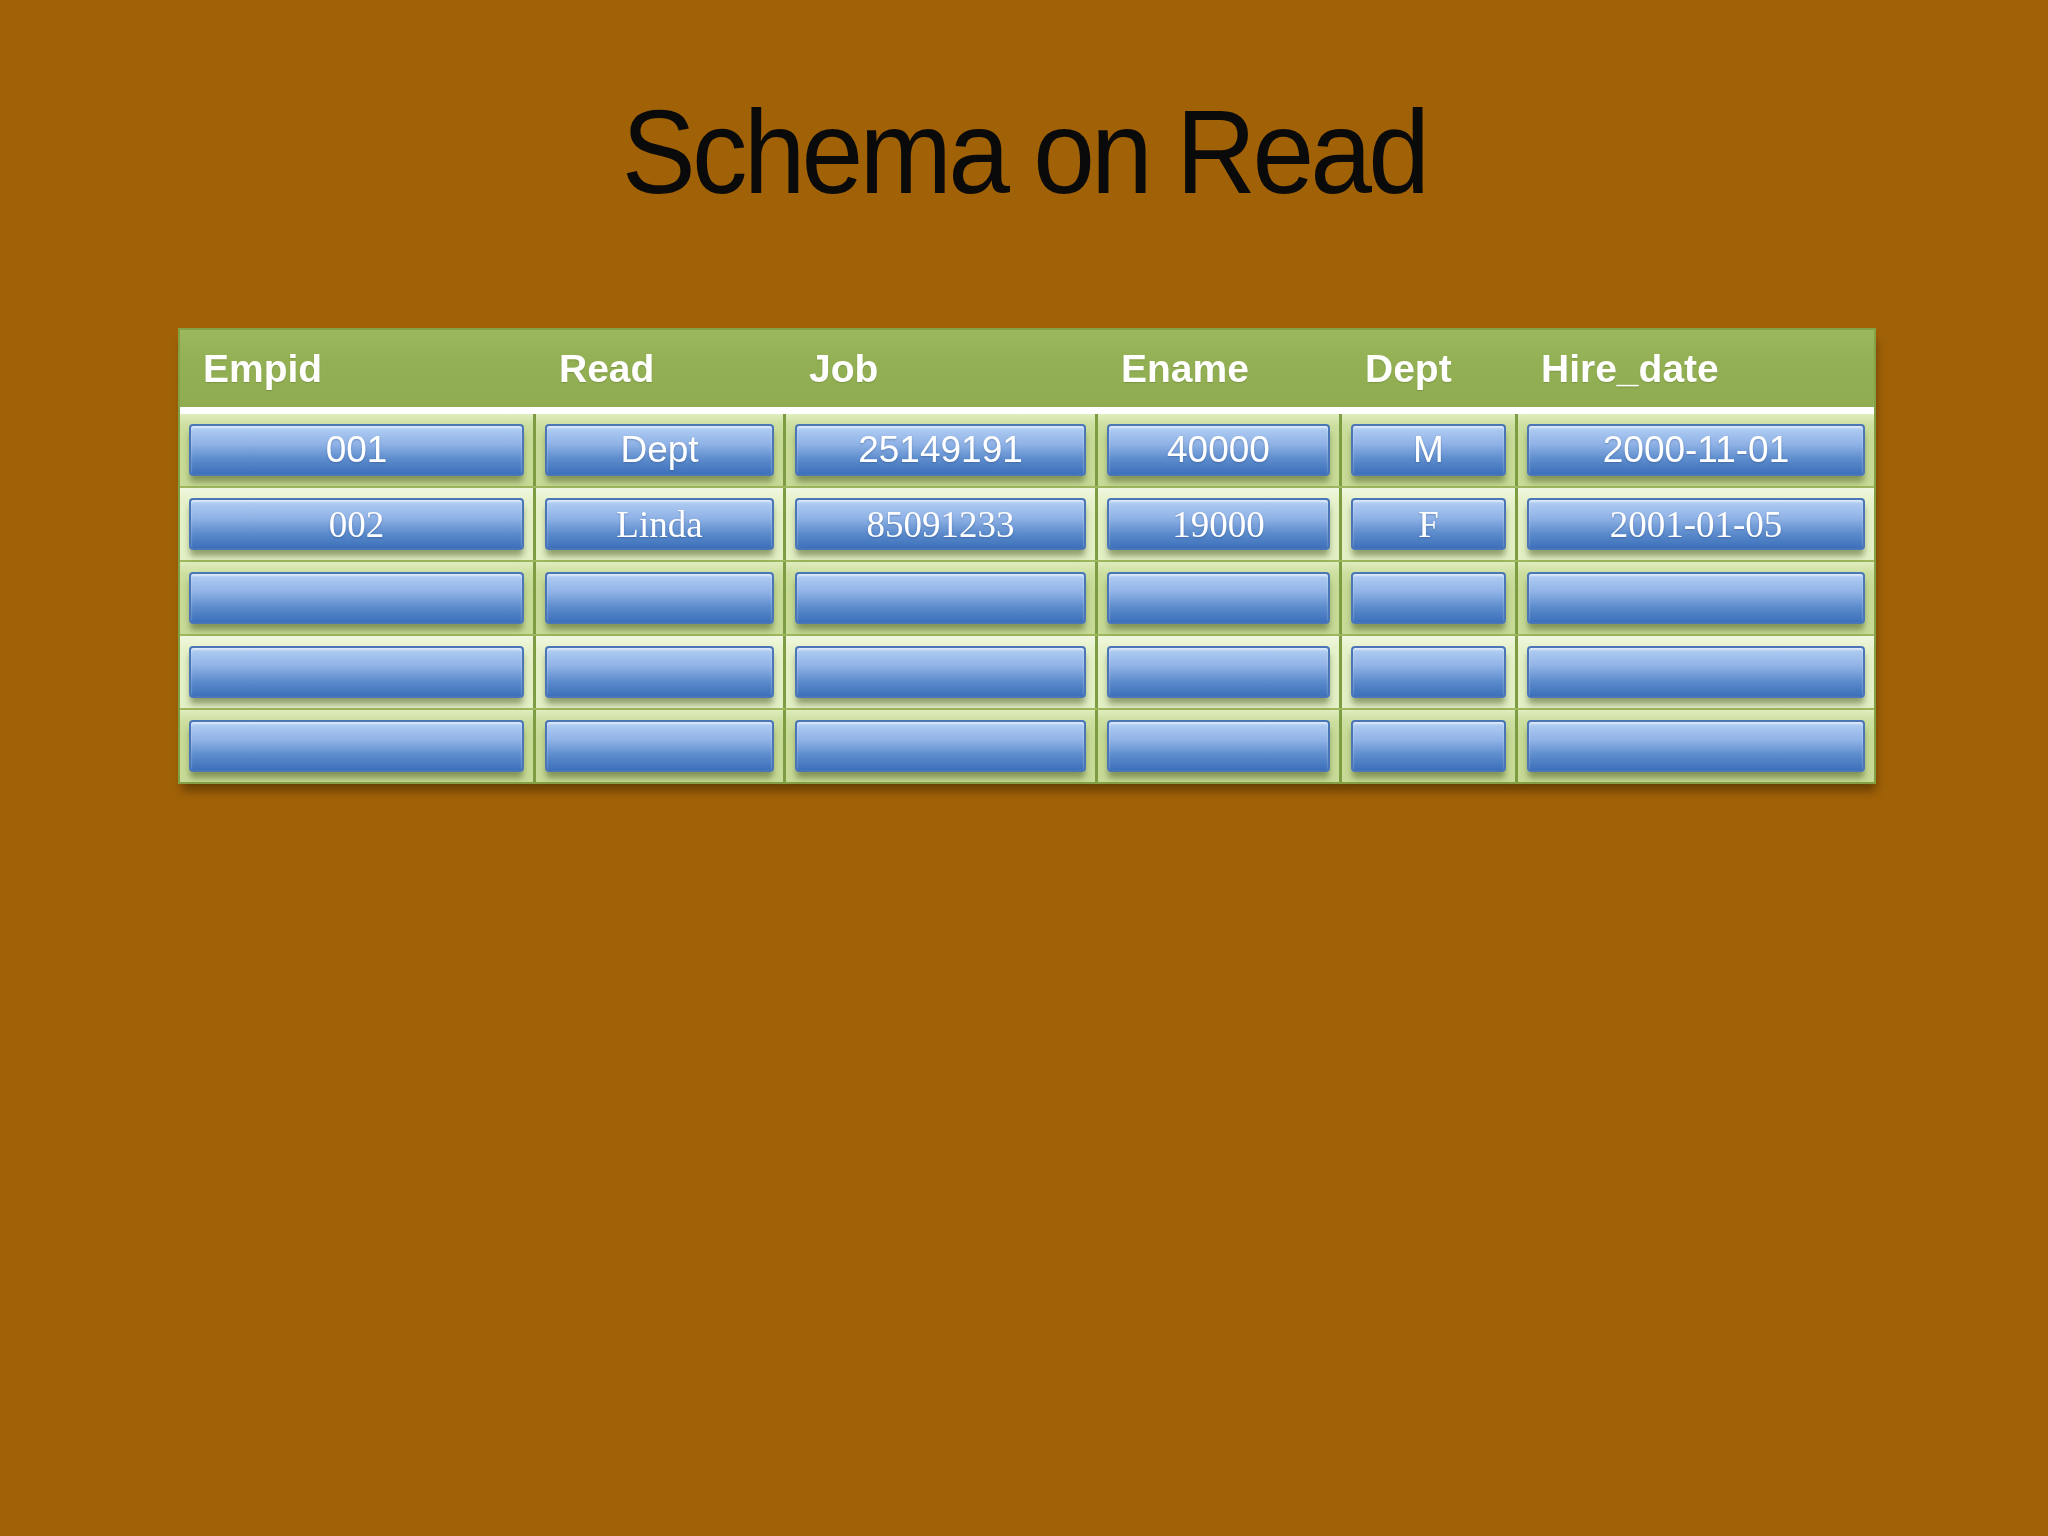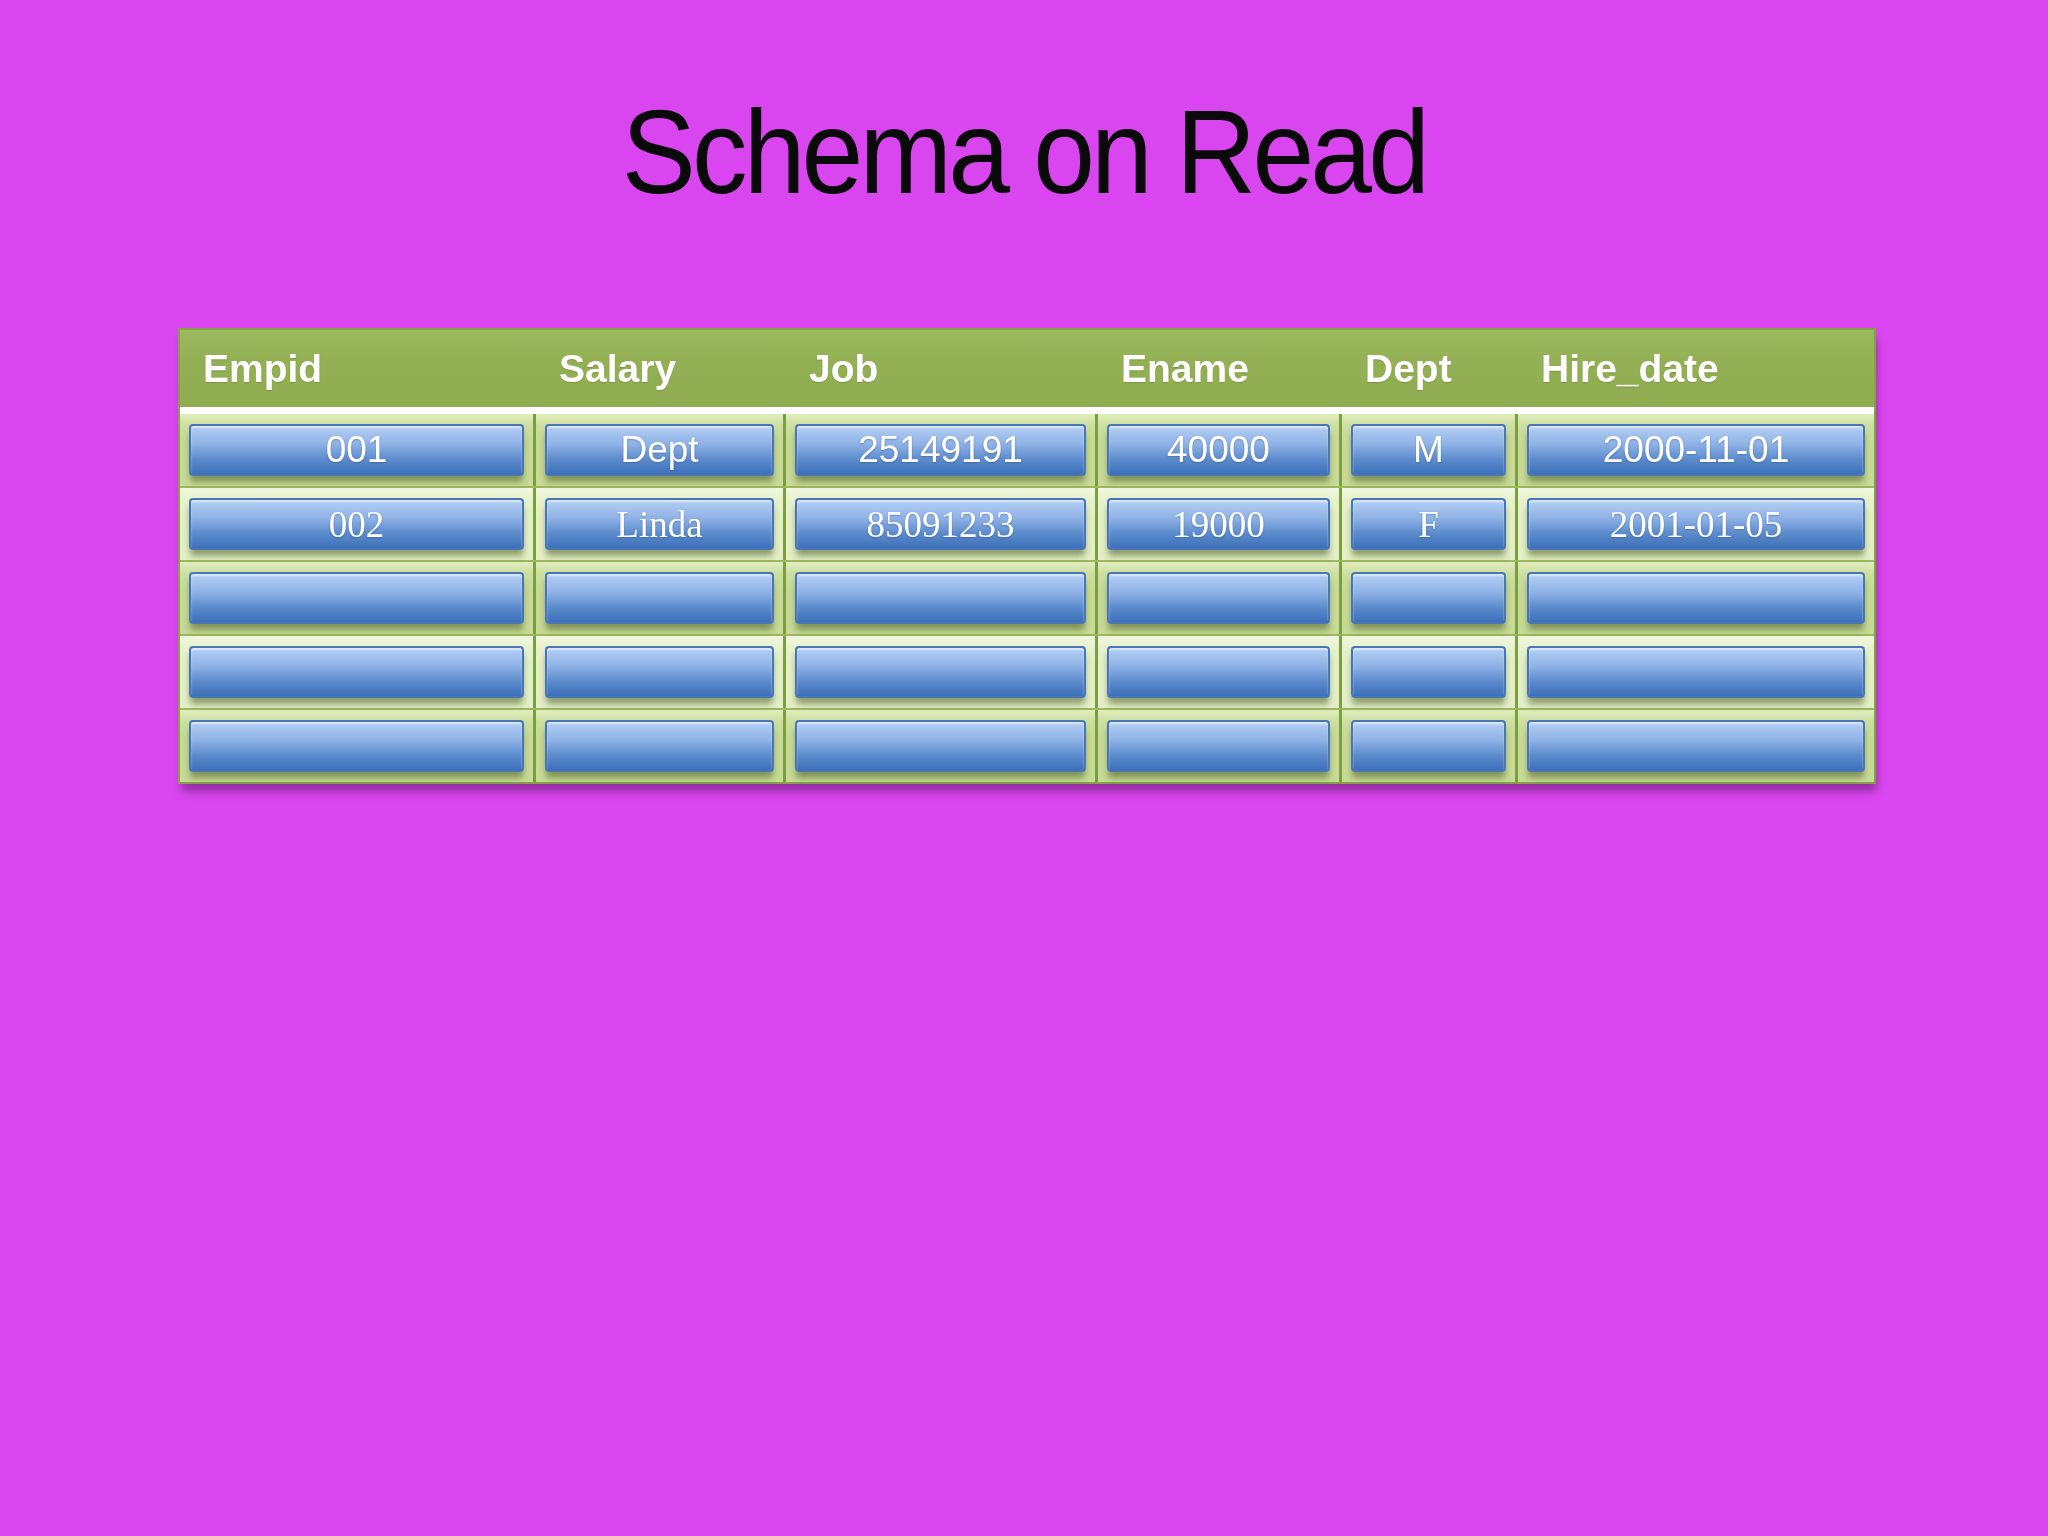--- a/index.html
+++ b/index.html
@@ -5,21 +5,21 @@
   html, body {
     margin: 0;
     padding: 0;
     background: #ffffff;
     font-family: "Liberation Sans", sans-serif;
   }
   .slide {
     position: relative;
     width: 2048px;
     height: 1536px;
-    background: #d946ef;
+    background: #a16207;
     overflow: hidden;
   }
   .title {
     position: absolute;
     top: 84px;
     left: 0;
     width: 100%;
     margin: 0;
     text-align: center;
     font-size: 118px;
@@ -103,21 +103,21 @@
 <body>
 
 <div class="slide">
 
   <h1 class="title">Schema on Read</h1>
 
   <div class="emp-table">
 
     <div class="grid-row thead">
       <div class="th">Empid</div>
-      <div class="th">Salary</div>
+      <div class="th">Read</div>
       <div class="th">Job</div>
       <div class="th">Ename</div>
       <div class="th">Dept</div>
       <div class="th">Hire_date</div>
     </div>
 
     <div class="gap"></div>
 
     <div class="grid-row row band-dark">
       <div class="cell">

